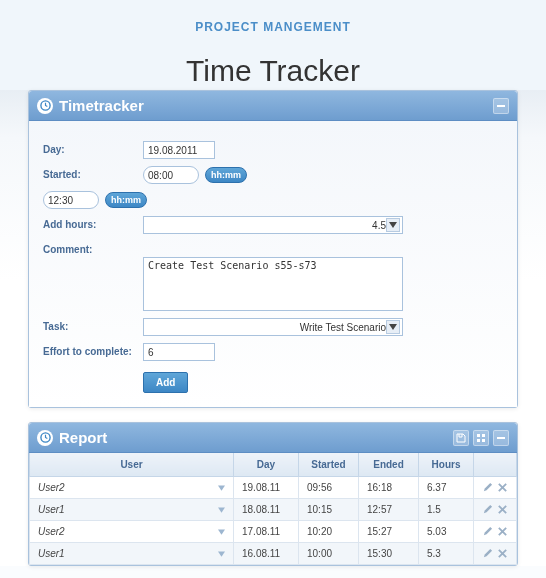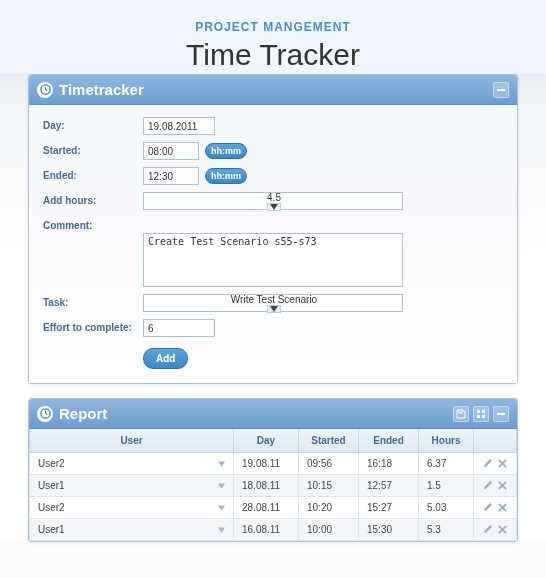--- a/index.html
+++ b/index.html
@@ -1,48 +1,48 @@
 <!DOCTYPE html>
 <html><head>
 <meta charset="utf-8">
 <style>
   * { box-sizing: border-box; margin: 0; padding: 0; }
   body { font-family: Arial, sans-serif; font-size: 11px; background: #fafcfe; width: 546px; height: 578px; overflow: hidden; }
   .page-header { text-align: center; padding: 20px 0 2px; background: #f0f6fb; }
   .page-subtitle { color: #4b8ec8; font-size: 12px; font-weight: 600; letter-spacing: 1px; }
-  .page-title { color: #333; font-size: 30px; font-weight: 400; margin-top: 4px; }
+  .page-title { color: #333; font-size: 30px; font-weight: 400; margin-top: 20px; }
   .content { padding: 0 28px; background: linear-gradient(#e8eef4, #f5f8fb 10%, #ffffff 40%); }
   .panel { border: 1px solid #a9c2dd; border-radius: 3px; background: #fff; margin-bottom: 14px; box-shadow: 0 1px 4px rgba(0,0,0,0.08); }
   .panel-header { background: linear-gradient(#8fb7df, #6e9dcf); color: #fff; padding: 6px 8px; display: flex; align-items: center; border-radius: 3px 3px 0 0; border-bottom: 1px solid #5d8dc3; }
   .panel-icon { width: 16px; height: 16px; background: #fff; border-radius: 50%; display: inline-flex; align-items: center; justify-content: center; margin-right: 6px; }
   .panel-icon svg { width: 11px; height: 11px; }
   .panel-title { font-weight: bold; font-size: 15px; flex: 1; }
   .panel-header-actions { display: flex; gap: 4px; }
   .panel-header-btn { width: 16px; height: 16px; background: rgba(255,255,255,0.25); border: 1px solid rgba(255,255,255,0.4); border-radius: 2px; display: flex; align-items: center; justify-content: center; cursor: pointer; }
   .panel-header-btn svg { width: 10px; height: 10px; fill: #fff; }
-  .panel-body { padding: 12px 14px 14px; background: linear-gradient(#f4f7fb, #ffffff); }
+  .panel-body { padding: 20px 14px 14px; background: linear-gradient(#f4f7fb, #ffffff); }
   .form-row { display: flex; align-items: flex-start; margin-bottom: 7px; }
   .form-label { width: 100px; color: #476a94; font-weight: bold; font-size: 10px; padding-top: 3px; }
   .form-field { display: flex; align-items: center; gap: 6px; flex: 1; }
   input[type=text], textarea, .select-box { border: 1px solid #a9c2dd; background: #fff; font-size: 10px; color: #333; padding: 2px 4px; }
   .input-sm { width: 72px; height: 18px; }
-  .input-md { width: 56px; height: 18px; }
-  .select-box { width: 260px; height: 18px; display: flex; align-items: center; justify-content: center; padding: 0 2px 0 4px; flex-direction: column; }
+  .input-md { width: 56px; height: 18px; border-radius: 9px; }
+  .select-box { width: 260px; height: 18px; display: flex; align-items: center; justify-content: flex-end; padding: 0 2px 0 4px; }
   .select-arrow { width: 14px; height: 14px; background: #e7eef6; border: 1px solid #b7cbe1; display: flex; align-items: center; justify-content: center; }
   .select-arrow svg { width: 8px; height: 6px; fill: #444; }
   textarea { width: 260px; height: 54px; resize: none; margin-top: 16px; }
   .hhmm-btn { background: linear-gradient(#5fa6d8, #3d87c5); color: #fff; border: 1px solid #2d71ad; font-size: 9px; font-weight: bold; padding: 2px 5px; border-radius: 8px; cursor: pointer; }
-  .add-btn { background: linear-gradient(#5fa6d8, #3d87c5); color: #fff; border: 1px solid #2d71ad; font-size: 10px; font-weight: bold; padding: 4px 12px; border-radius: 10px; cursor: pointer; margin-left: 100px; margin-top: 4px; }
+  .add-btn { background: linear-gradient(#5fa6d8, #3d87c5); color: #fff; border: 1px solid #2d71ad; font-size: 10px; font-weight: bold; padding: 4px 12px; border-radius: 2px; cursor: pointer; margin-left: 100px; margin-top: 4px; }
   .table { width: 100%; border-collapse: collapse; }
   .table th { background: linear-gradient(#eef3f9, #dde8f3); color: #476a94; font-size: 10px; font-weight: bold; padding: 6px 8px; border: 1px solid #c5d6e8; border-top: none; text-align: center; }
   .table th.th-user { text-align: center; }
   .table td { padding: 5px 8px; font-size: 10px; color: #444; border: 1px solid #dce5ef; }
   .table tr:nth-child(even) td { background: #f2f6fa; }
   .table tr:nth-child(odd) td { background: #fff; }
-  .cell-user { display: flex; justify-content: space-between; align-items: center; }
+  .cell-user { display: flex; justify-content: space-between; align-items: center; font-style: italic; }
   .sort-caret svg { width: 7px; height: 6px; fill: #9db6d0; }
   .row-actions { display: flex; gap: 4px; justify-content: center; }
   .row-actions svg { width: 11px; height: 11px; fill: #9bb0c6; cursor: pointer; }
   .col-actions { width: 40px; }
   .col-hours { width: 55px; }
   .col-time { width: 60px; }
   .col-day { width: 65px; }
 </style>
 </head>
 <body>
@@ -82,21 +82,20 @@
 
       <div class="form-row">
         <div class="form-label">Started:</div>
         <div class="form-field">
           <input type="text" class="input-md" value="08:00" style="">
           <button class="hhmm-btn">hh:mm</button>
         </div>
       </div>
 
       <div class="form-row">
-        <div class="form-label">Ended:</div>
         <div class="form-field">
           <input type="text" class="input-md" value="12:30" style="">
           <button class="hhmm-btn">hh:mm</button>
         </div>
       </div>
 
       <div class="form-row">
         <div class="form-label">Add hours:</div>
         <div class="form-field">
           <div class="select-box">
@@ -234,21 +233,21 @@
           </tr>
           <tr>
             <td>
               <div class="cell-user">
                 <span>User2</span>
                 <span class="sort-caret"><svg viewBox="0 0 8 6">
                     <path d="M0 0h8L4 6z"></path>
                   </svg></span>
               </div>
             </td>
-            <td>28.08.11</td>
+            <td>17.08.11</td>
             <td>10:20</td>
             <td>15:27</td>
             <td>5.03</td>
             <td>
               <div class="row-actions">
                 <svg viewBox="0 0 12 12">
                   <path d="M2 10l1-3 6-6 2 2-6 6-3 1z"></path>
                 </svg>
                 <svg viewBox="0 0 12 12">
                   <path d="M2 2l8 8M10 2l-8 8" stroke="#9bb0c6" stroke-width="2"></path>

